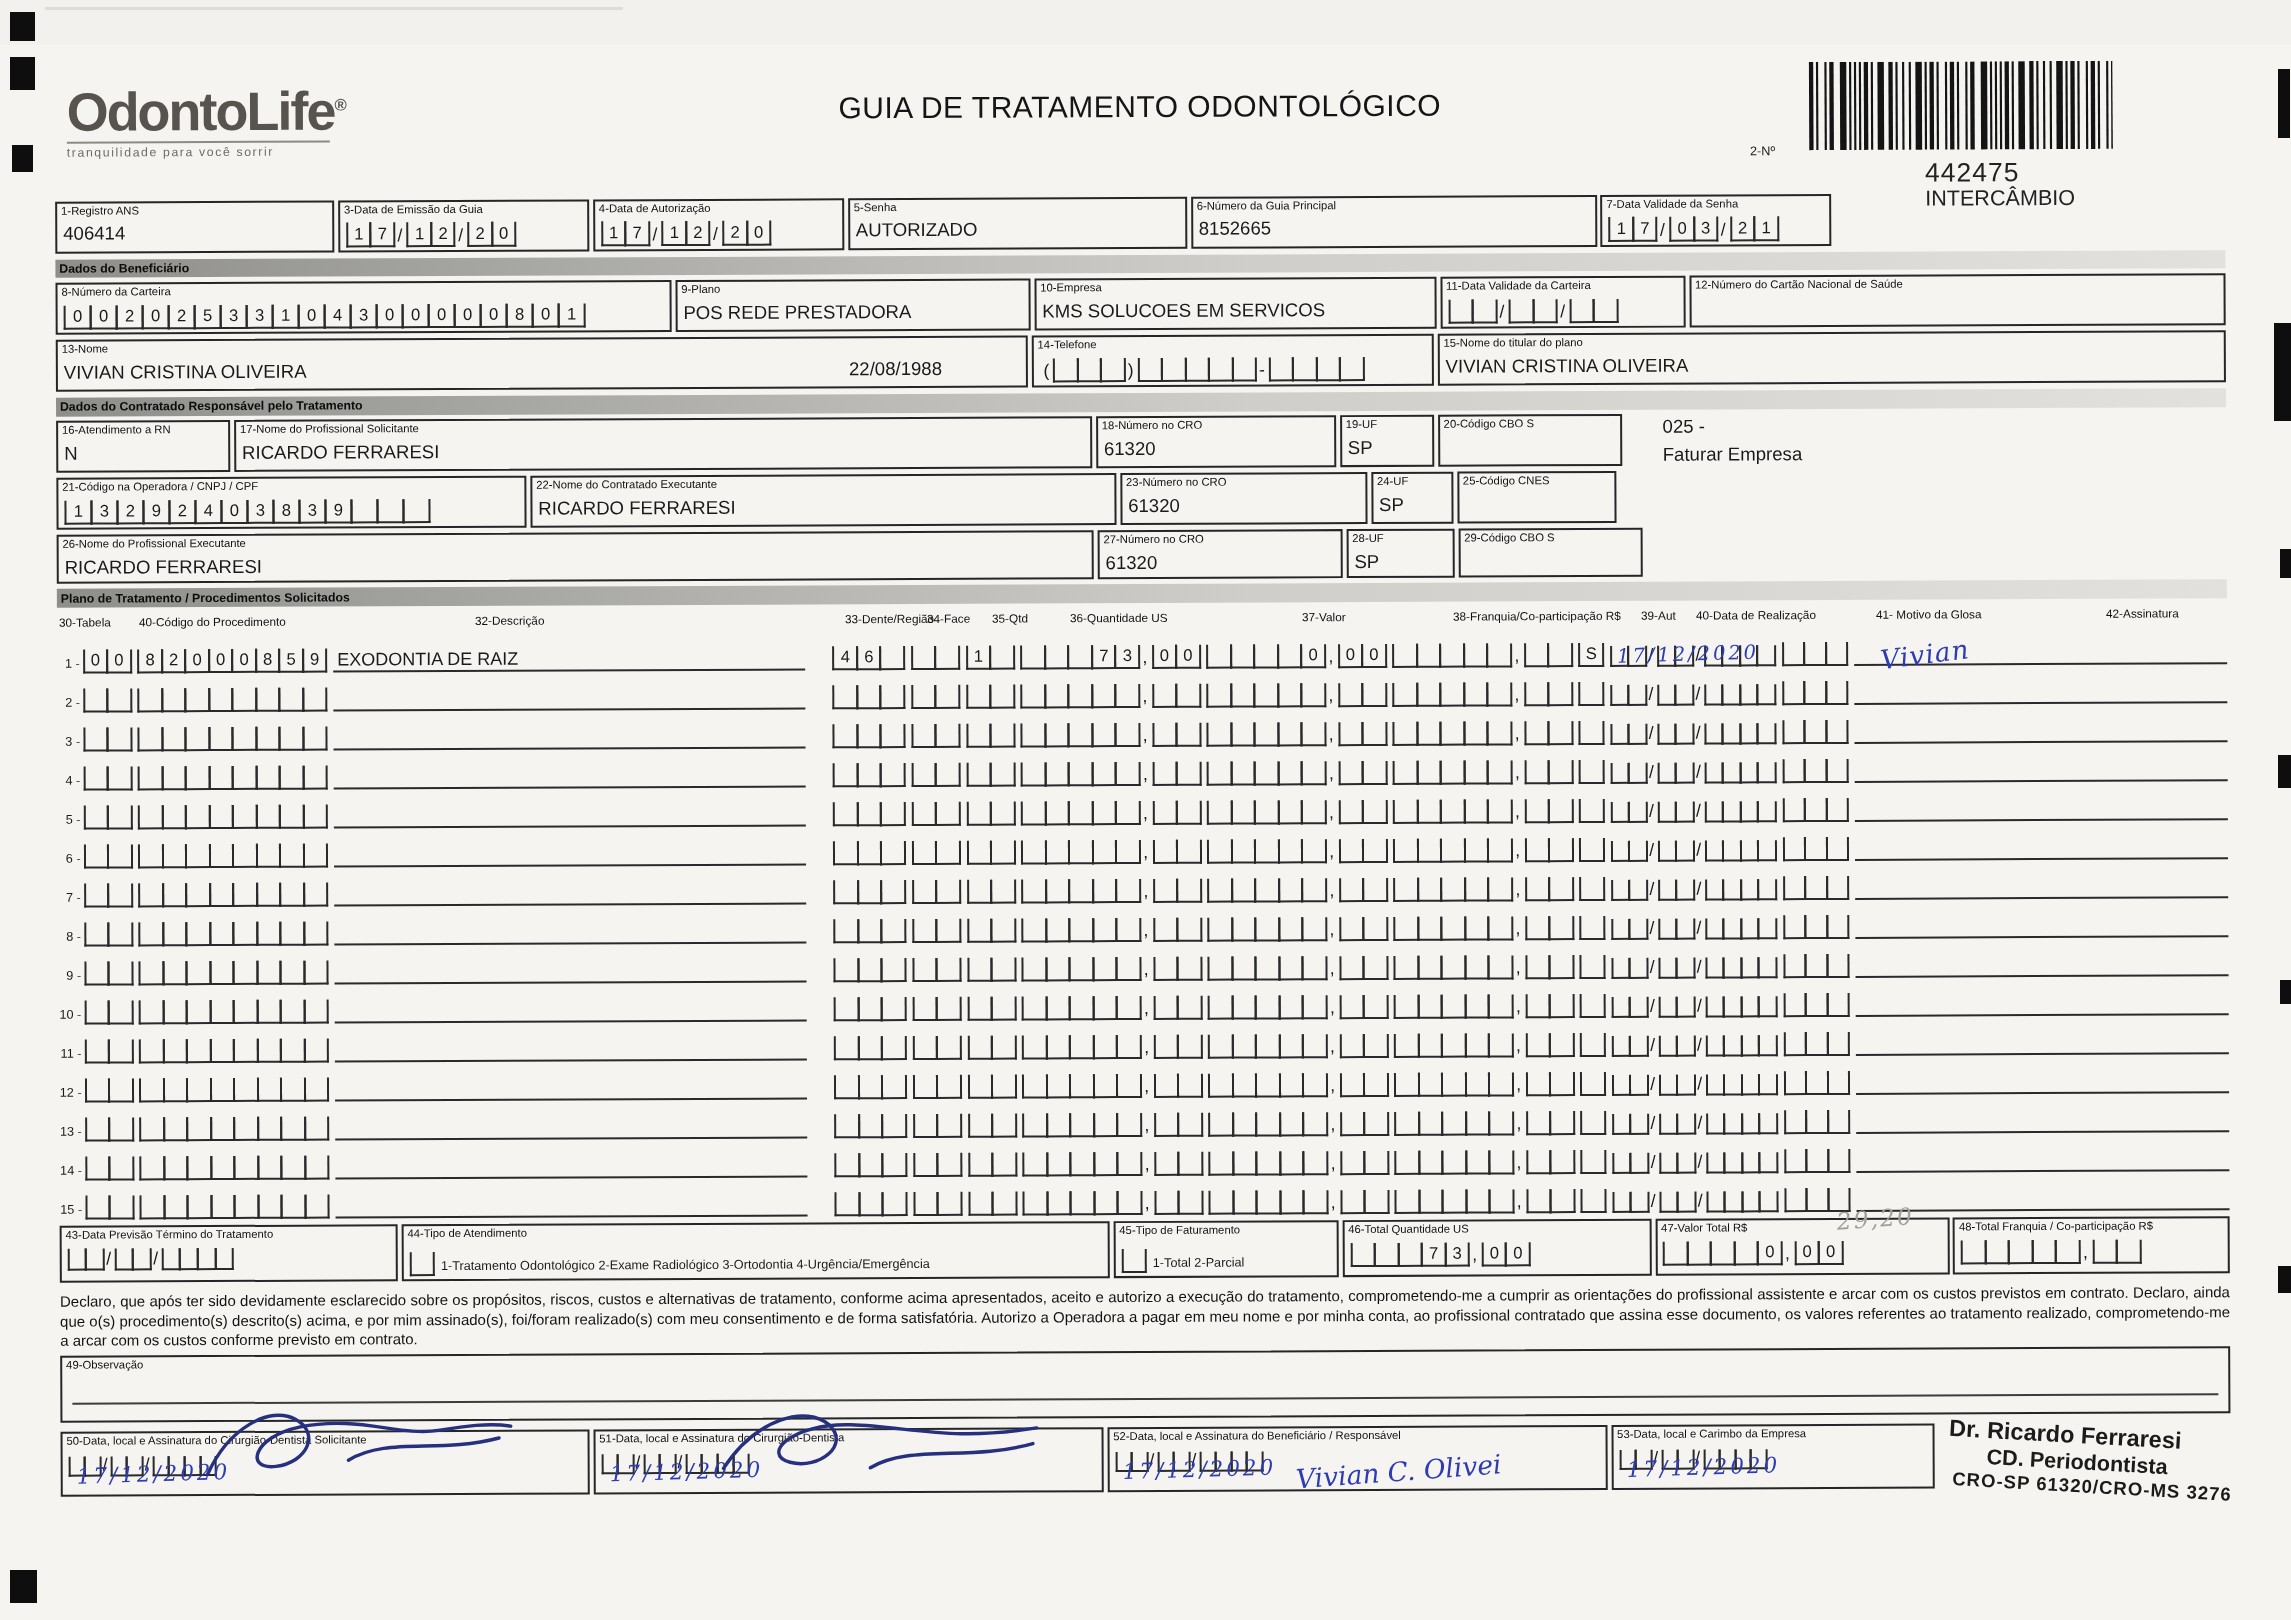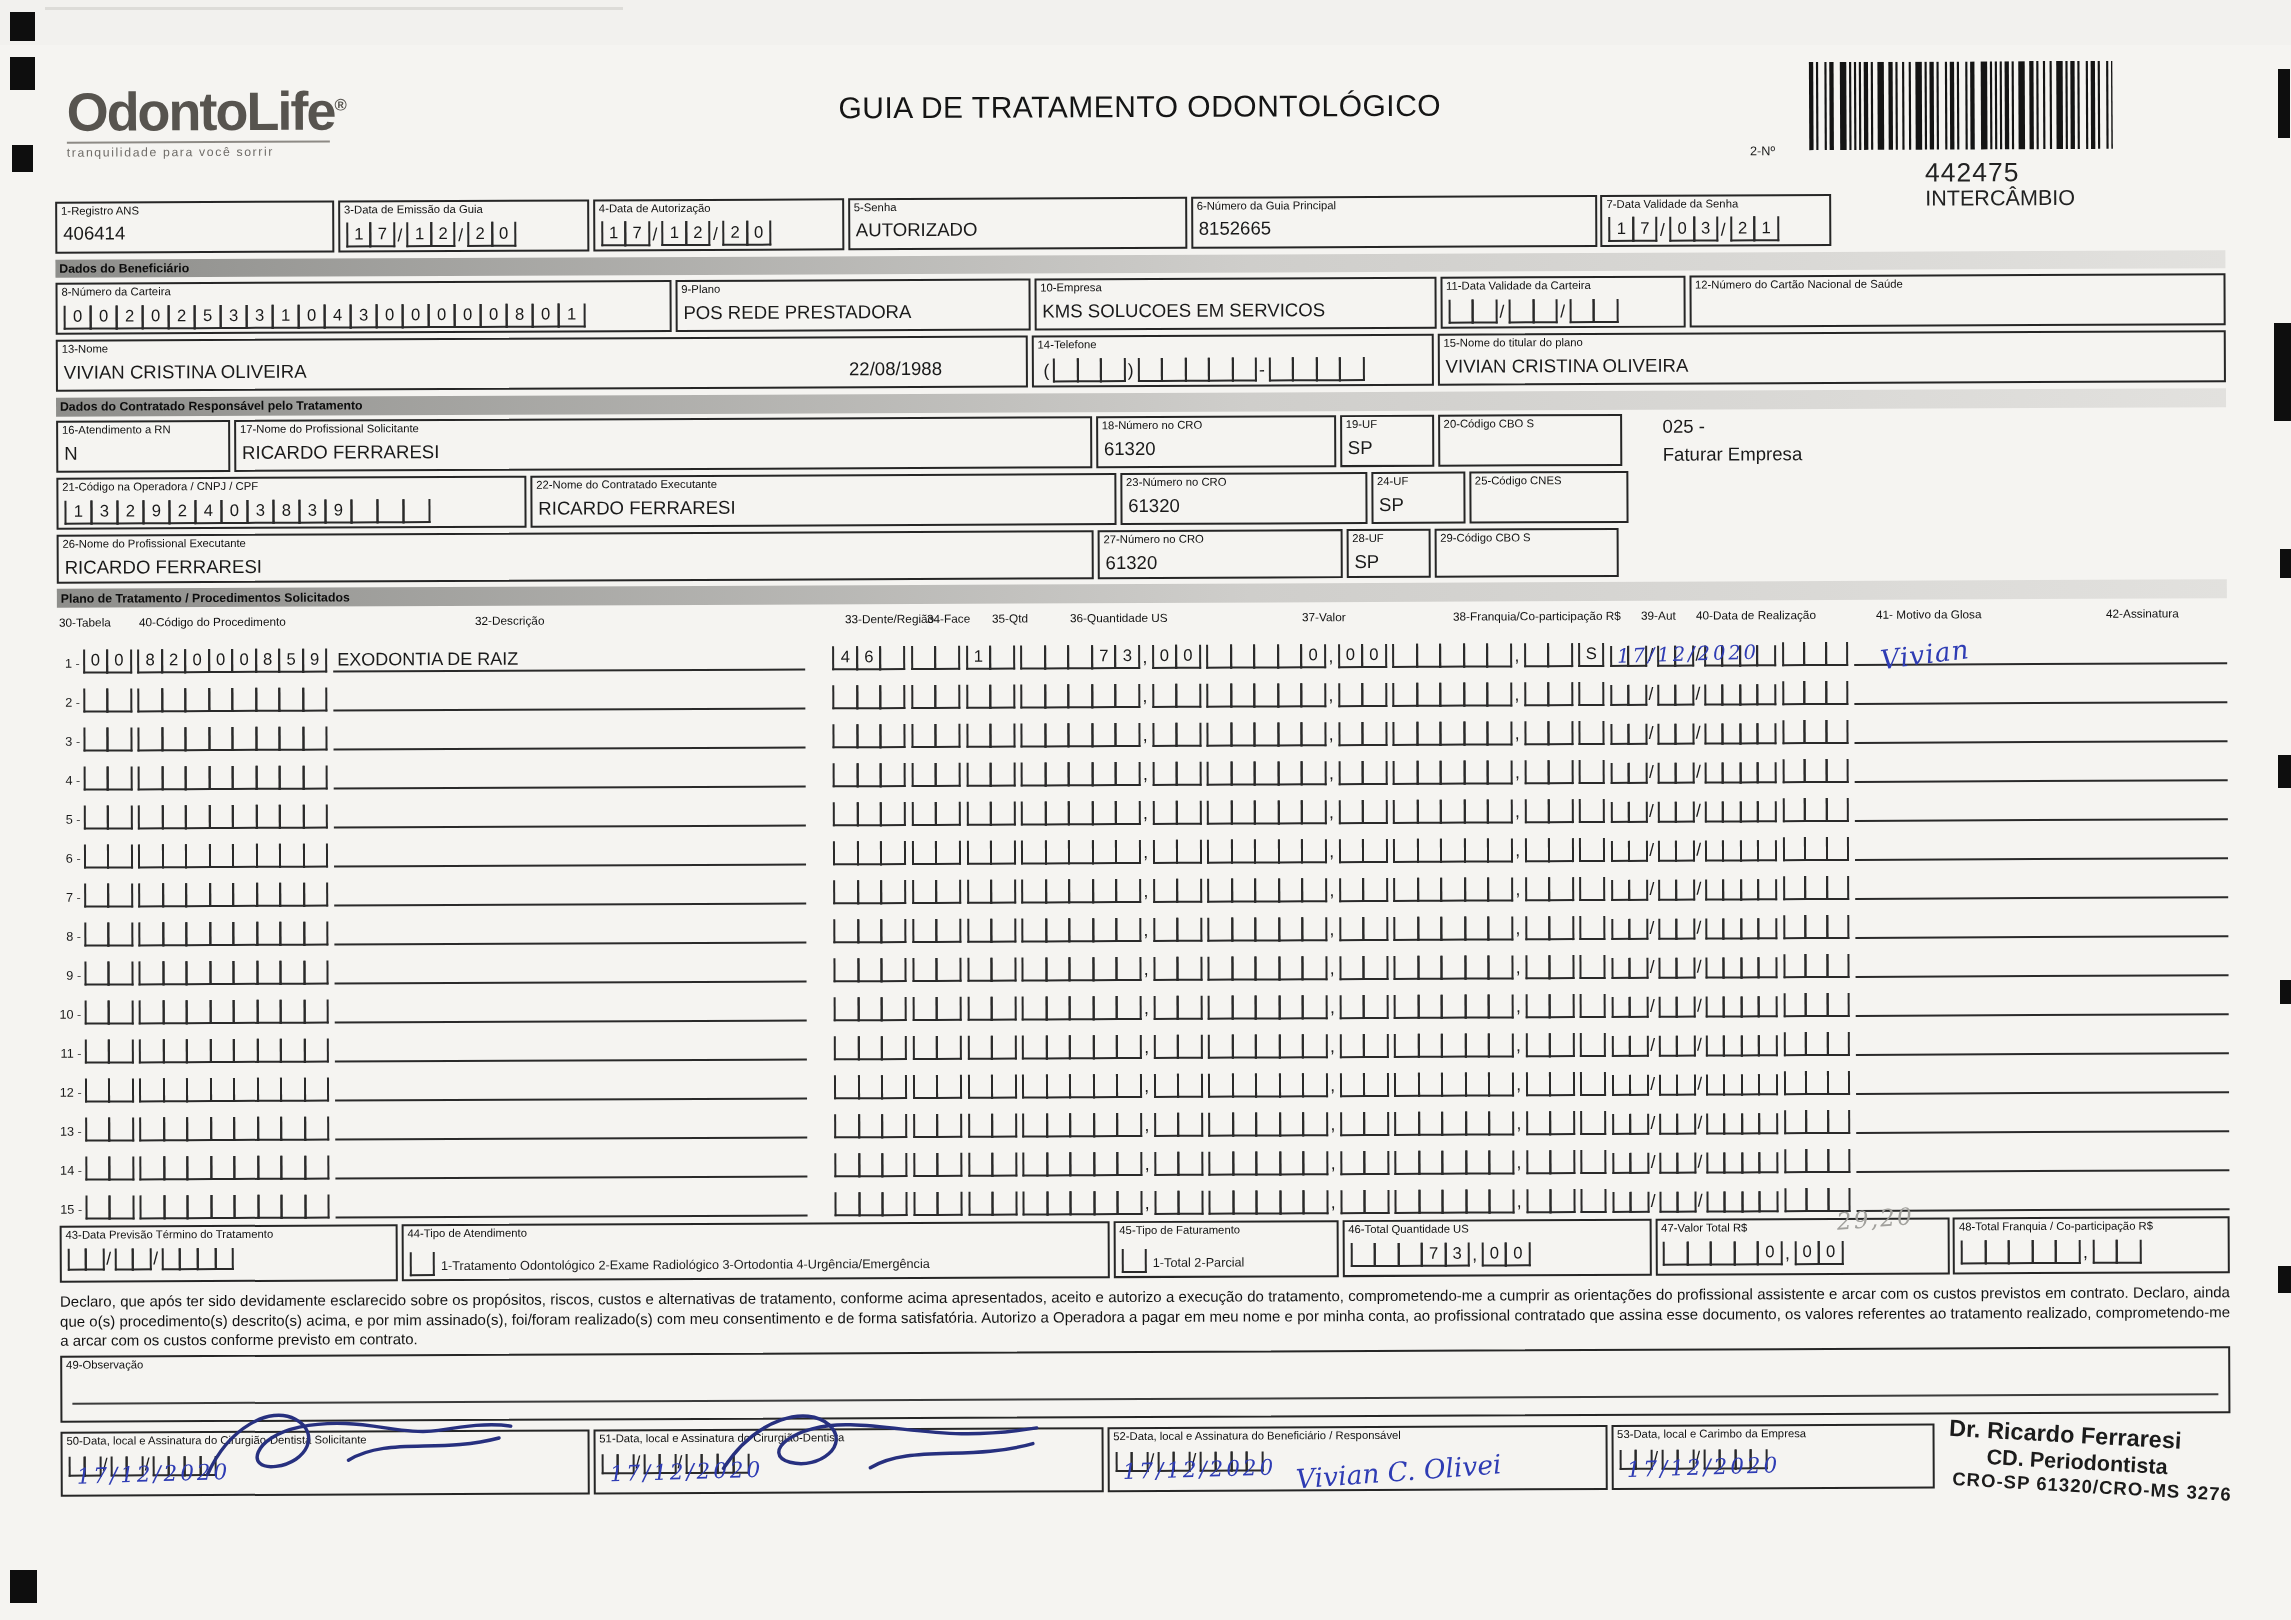--- a/index.html
+++ b/index.html
@@ -355,40 +355,40 @@
           </div>
       </div>
       <div class="fbox" style="width:586px">
         <span class="lbl">22-Nome do Contratado Executante</span>
         <span class="val">RICARDO FERRARESI</span>
       </div>
       <div class="fbox" style="width:247px">
         <span class="lbl">23-Número no CRO</span>
         <span class="val">61320</span>
       </div>
-      <div class="fbox" style="width:94px">
+      <div class="fbox" style="width:82px">
         <span class="lbl">24-UF</span>
         <span class="val">SP</span>
       </div>
       <div class="fbox" style="width:159px">
         <span class="lbl">25-Código CNES</span>
         <span class="val"></span>
       </div>
     </div>
 
     <div class="frow">
       <div class="fbox" style="width:1037px">
         <span class="lbl">26-Nome do Profissional Executante</span>
         <span class="val">RICARDO FERRARESI</span>
       </div>
       <div class="fbox" style="width:245px">
         <span class="lbl">27-Número no CRO</span>
         <span class="val">61320</span>
       </div>
-      <div class="fbox" style="width:84px">
+      <div class="fbox" style="width:108px">
         <span class="lbl">28-UF</span>
         <span class="val">SP</span>
       </div>
       <div class="fbox" style="width:184px">
         <span class="lbl">29-Código CBO S</span>
         <span class="val"></span>
       </div>
     </div>
 
     <div class="secbar">

